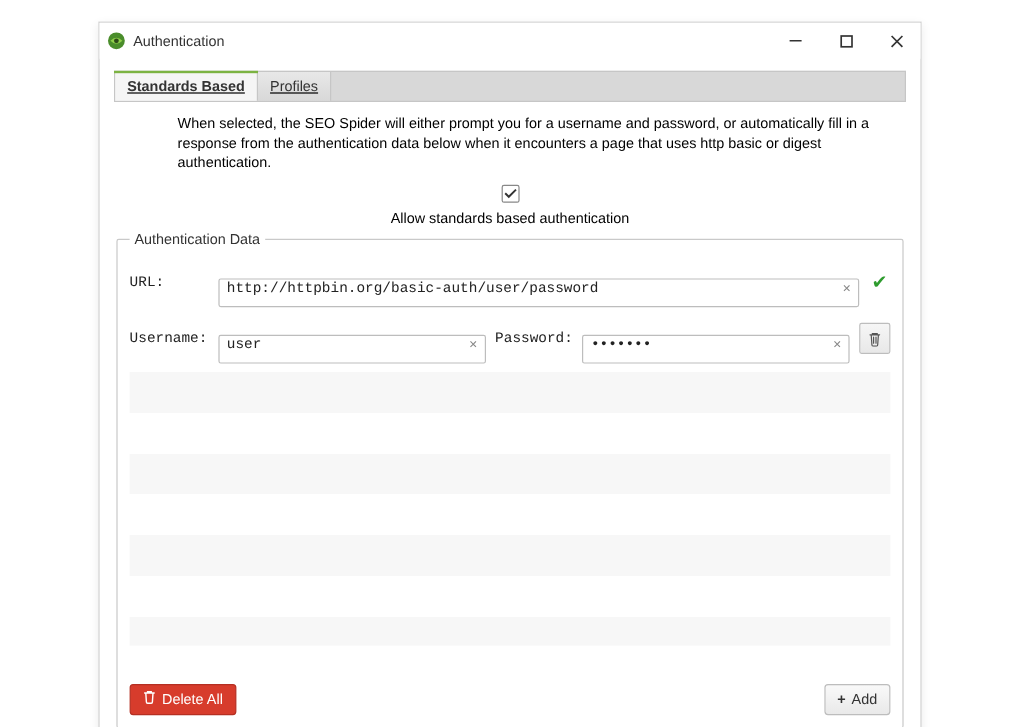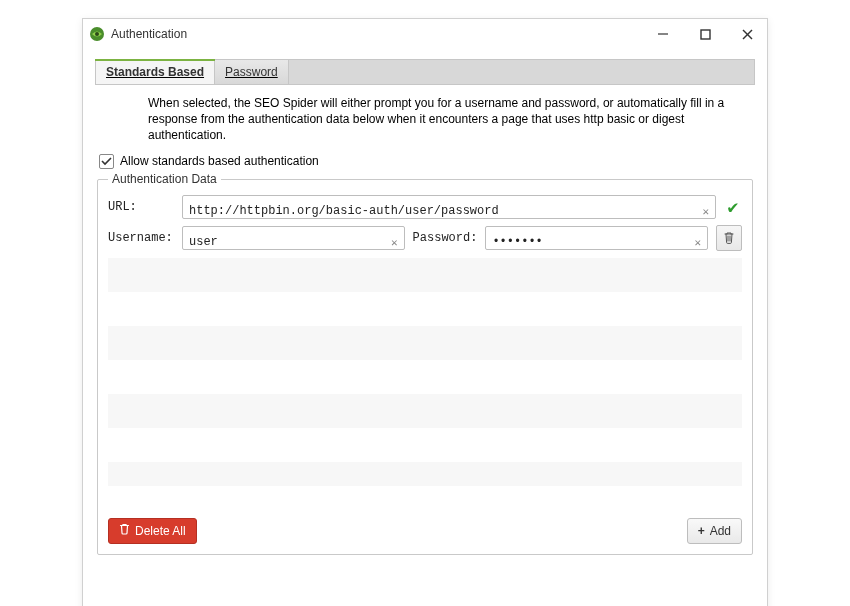--- a/index.html
+++ b/index.html
@@ -77,20 +77,21 @@
       font-size: 12px;
       color: #000000;
       line-height: 1.35;
       margin-left: 47px;
     }
     .allow-row {
       display: flex;
       align-items: center;
       gap: 6px;
       padding: 0 4px 10px 4px;
+      flex-direction: column;
     }
     .checkbox {
       width: 15px; height: 15px;
       border: 1px solid #888;
       border-radius: 2px;
       display:flex;align-items:center;justify-content:center;
       font-size: 11px;
       color:#333;
     }
     .fieldset {
@@ -118,27 +119,28 @@
       gap: 8px;
       padding: 3px 0;
     }
     .row .lbl {
       color:#222;
       white-space: nowrap;
     }
     .field {
       flex: 1;
       display:flex;
-      align-items:flex-end;
+      align-items:flex-start;
       height: 24px;
       border: 1px solid #bdbdbd;
       border-radius: 2px;
       background:#fff;
       padding: 0 6px;
       gap:12px;
+      margin-top:17px;
     }
     .field .text {
       flex:1;
       font-size:12px;
       color:#222;
       overflow:hidden;white-space:nowrap;
     }
     .clear-x {
       color:#888;
       font-size:11px;
@@ -234,21 +236,21 @@
             <line x1="10" y1="1" x2="1" y2="10" stroke="#333" stroke-width="1.4"></line>
           </svg>
       </div>
     </div>
   </div>
 
   <div class="content">
 
     <div class="tab-strip">
       <div class="tab active">Standards Based</div>
-      <div class="tab">Password</div>
+      <div class="tab">Profiles</div>
     </div>
 
     <div class="desc">When selected, the SEO Spider will either prompt you for a username and password, or automatically fill in a response from the authentication data below when it encounters a page that uses http basic or digest authentication.</div>
 
     <div class="allow-row">
       <div class="checkbox">
         <svg width="11" height="11">
             <path d="M1 5 L4 8 L10 2" fill="none" stroke="#333" stroke-width="1.6"></path>
           </svg>
       </div>

